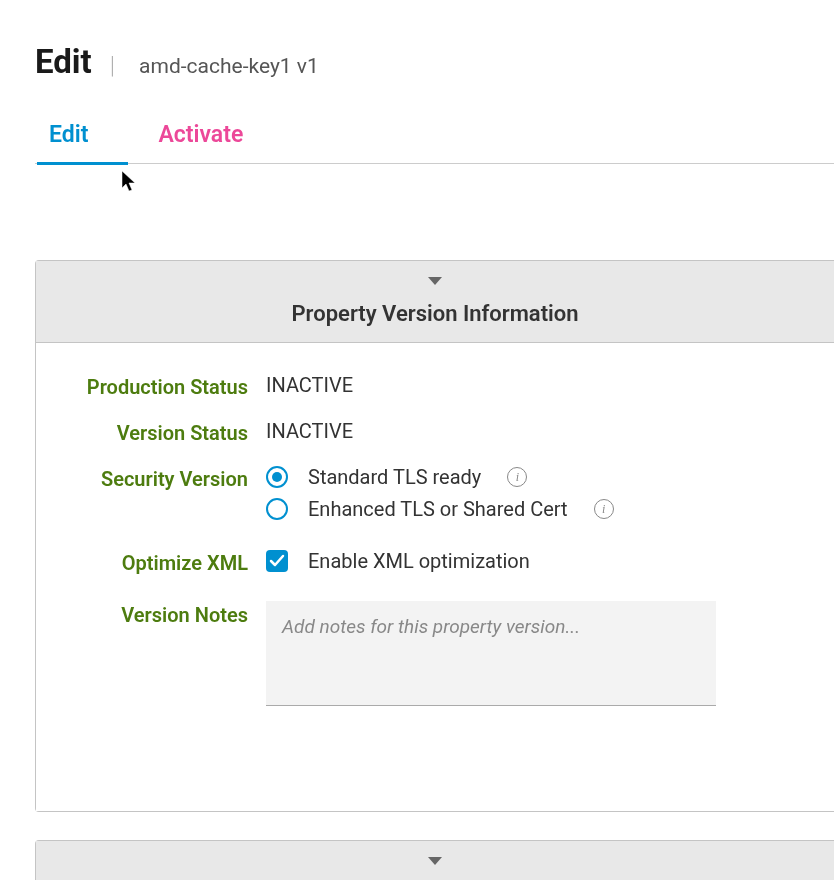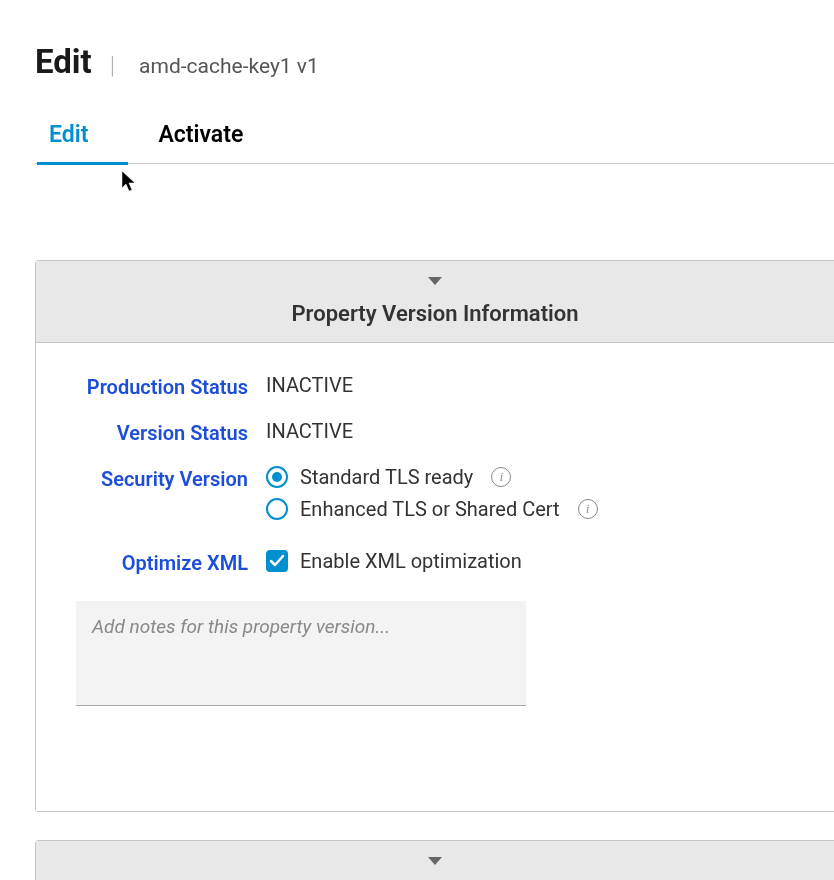--- a/index.html
+++ b/index.html
@@ -41,21 +41,21 @@
     margin-top: 28px;
     border-bottom: 1px solid #ccc;
     margin-left: 35px;
     padding-left: 2px;
   }
   .tab {
     padding: 12px 30px 14px 30px;
     font-size: 23px;
     font-weight: 600;
     cursor: pointer;
-    color: #000000;
+    color: #ec4899;
   }
   .tab.active {
     color: #0090d0;
     border-bottom: 3px solid #0090d0;
     margin-bottom: -2px;
     padding-left: 12px;
     padding-right: 40px;
   }
   .cursor {
     position: absolute;
@@ -98,33 +98,33 @@
   .form-row {
     display: flex;
     align-items: flex-start;
     margin-bottom: 20px;
   }
   .form-label {
     width: 190px;
     text-align: right;
     font-size: 20px;
     font-weight: 600;
-    color: #1d4ed8;
+    color: #4d7c0f;
     padding-right: 18px;
     padding-top: 2px;
   }
   .form-value {
     font-size: 20px;
     color: #333;
     flex: 1;
   }
   .radio-option, .checkbox-option {
     display: flex;
     align-items: center;
-    gap: 12px;
+    gap: 20px;
     margin-bottom: 8px;
   }
   .radio-outer {
     width: 22px;
     height: 22px;
     border-radius: 50%;
     display: flex;
     align-items: center;
     justify-content: center;
     flex-shrink: 0;
@@ -263,20 +263,21 @@
             <svg viewBox="0 0 16 16">
                 <path d="M2,8 L6,12 L14,3" stroke="#fff" stroke-width="2.5" fill="none" stroke-linecap="round" stroke-linejoin="round"></path>
               </svg>
           </div>
           <span class="option-label">Enable XML optimization</span>
         </div>
       </div>
     </div>
 
     <div class="form-row">
+      <div class="form-label">Version Notes</div>
       <div class="form-value">
         <textarea class="notes-textarea" placeholder="Add notes for this property version..." style=""></textarea>
       </div>
     </div>
 
   </div>
 </div>
 
 <div class="panel2">
   <div class="panel-header">

